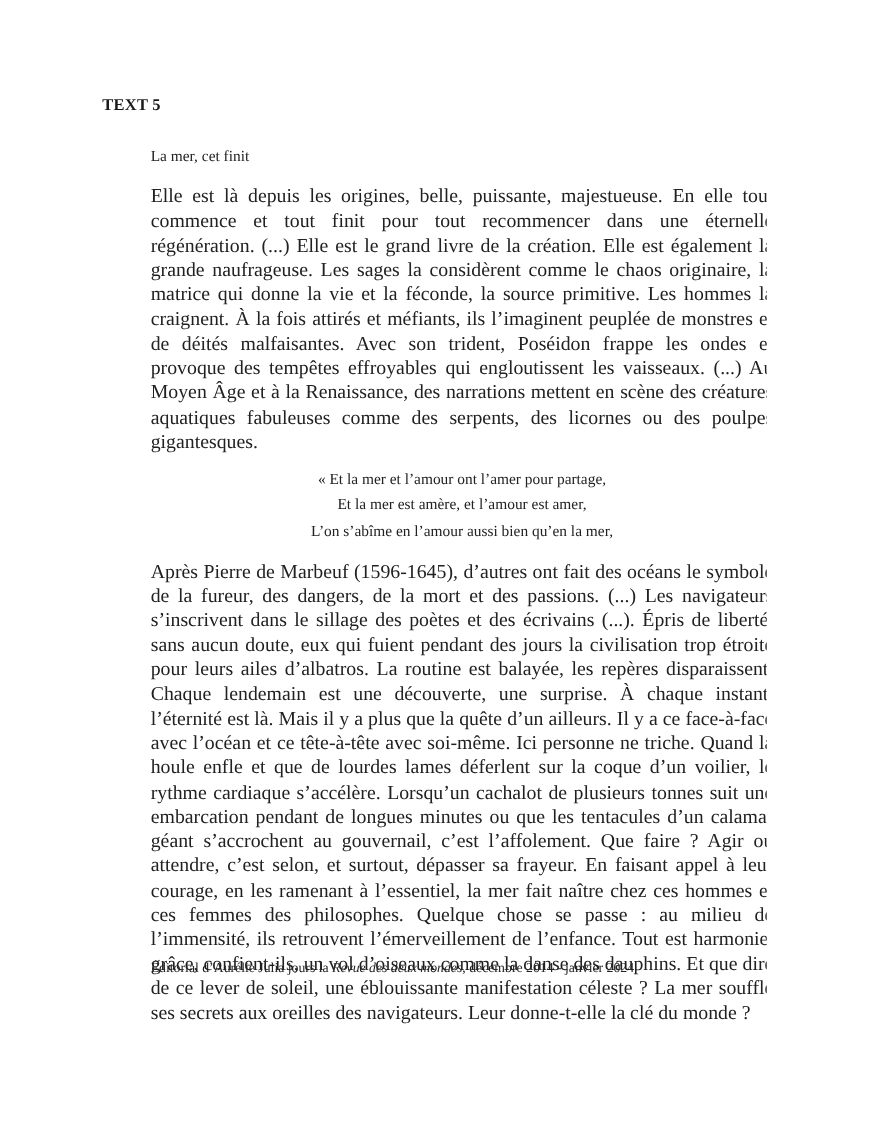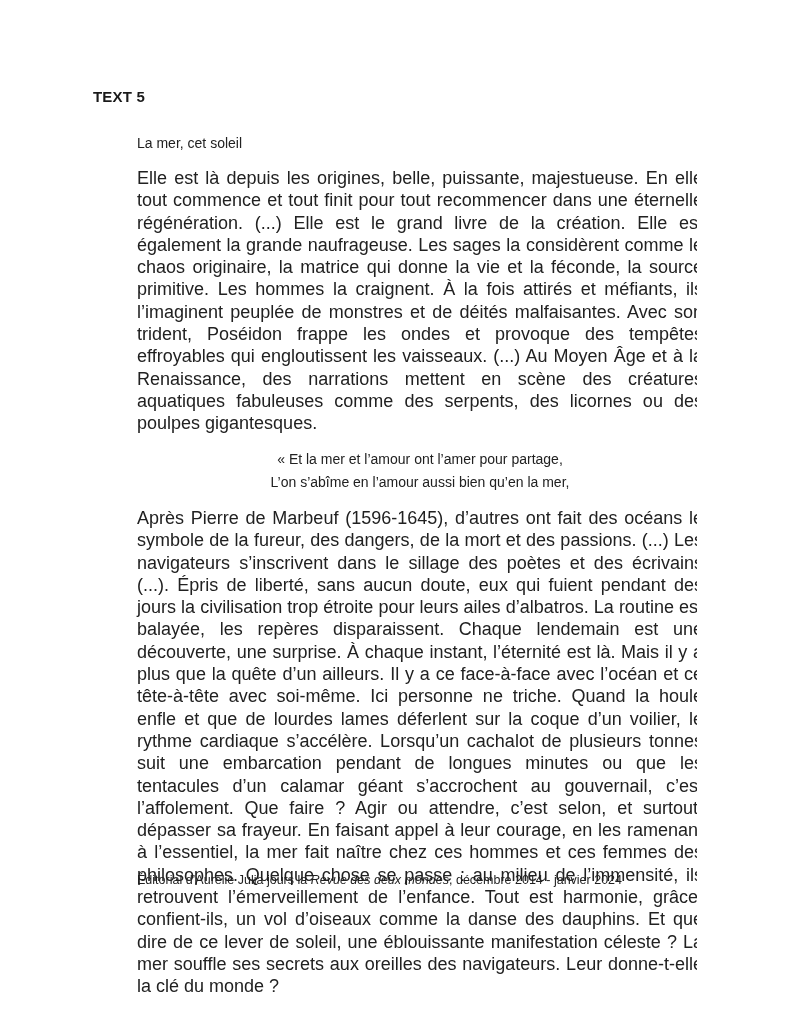--- a/index.html
+++ b/index.html
@@ -5,21 +5,21 @@
   html, body {
     margin: 0;
     padding: 0;
     background: #ffffff;
   }
   .page {
     position: relative;
     width: 697px;
     height: 1024px;
     background: #ffffff;
-    font-family: Liberation Sans, sans-serif;
+    font-family: Liberation Serif, serif;
     color: #212121;
     overflow: hidden;
   }
   .doc-label {
     position: absolute;
     left: 93px;
     top: 88px;
     font-size: 15px;
     font-weight: 700;
     letter-spacing: 0.2px;
@@ -67,27 +67,28 @@
 </style>
 </head>
 <body>
 
 <div class="page">
 
   <div class="doc-label">TEXT 5</div>
 
   <div class="content">
 
-    <div class="doc-title">La mer, cet soleil</div>
+    <div class="doc-title">La mer, cet finit</div>
 
     <p class="body-para">Elle est là depuis les origines, belle, puissante, majestueuse. En elle tout commence et tout finit pour tout recommencer dans une éternelle régénération.  (...) Elle est le grand livre de la création. Elle est également la grande naufrageuse. Les sages la considèrent comme le chaos originaire, la matrice qui donne la vie et la féconde, la source primitive. Les hommes la craignent. À la fois attirés et méfiants, ils l’imaginent peuplée de monstres et de déités malfaisantes. Avec son trident, Poséidon frappe les ondes et provoque des tempêtes effroyables qui engloutissent les vaisseaux. (...) Au Moyen Âge et à la Renaissance, des narrations mettent en scène des créatures aquatiques fabuleuses comme des serpents, des licornes ou des poulpes gigantesques.</p>
 
 
     <div class="poem">
       <span class="poem-line">« Et la mer et l’amour ont l’amer pour partage,</span>
+      <span class="poem-line">Et la mer est amère, et l’amour est amer,</span>
       <span class="poem-line">L’on s’abîme en l’amour aussi bien qu’en la mer,</span>
     </div>
 
     <p class="body-para">Après Pierre de Marbeuf (1596-1645), d’autres ont fait des océans le symbole de la fureur, des dangers, de la mort et des passions. (...) Les navigateurs s’inscrivent dans le sillage des poètes et des écrivains (...). Épris de liberté, sans aucun doute, eux qui fuient pendant des jours la civilisation trop étroite pour leurs ailes d’albatros. La routine est balayée, les repères disparaissent. Chaque lendemain est une découverte, une surprise. À chaque instant, l’éternité est là. Mais il y a plus que la quête d’un ailleurs. Il y a ce face-à-face avec l’océan et ce tête-à-tête avec soi-même. Ici personne ne triche. Quand la houle enfle et que de lourdes lames déferlent sur la coque d’un voilier, le rythme cardiaque s’accélère. Lorsqu’un cachalot de plusieurs tonnes suit une embarcation pendant de longues minutes ou que les tentacules d’un calamar géant s’accrochent au gouvernail, c’est l’affolement. Que faire ? Agir ou attendre, c’est selon, et surtout, dépasser sa frayeur. En faisant appel à leur courage, en les ramenant à l’essentiel, la mer fait naître chez ces hommes et ces femmes des philosophes. Quelque chose se passe : au milieu de l’immensité, ils retrouvent l’émerveillement de l’enfance. Tout est harmonie, grâce, confient-ils, un vol d’oiseaux comme la danse des dauphins. Et que dire de ce lever de soleil, une éblouissante manifestation céleste ? La mer souffle ses secrets aux oreilles des navigateurs. Leur donne-t-elle la clé du monde ?</p>
 
   </div>
 
   <div class="attribution">
     <span>Éditorial d’Aurélie Julia jours la </span><span class="italic">Revue des deux mondes</span><span>, décembre 2014 - janvier 2024</span>
   </div>

